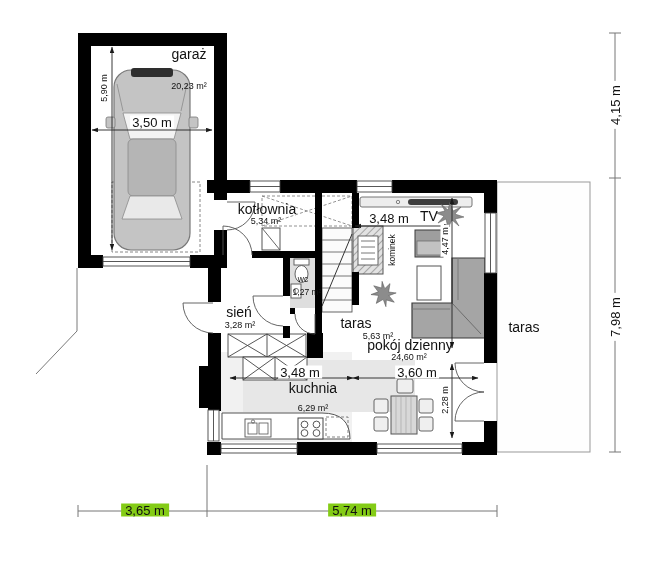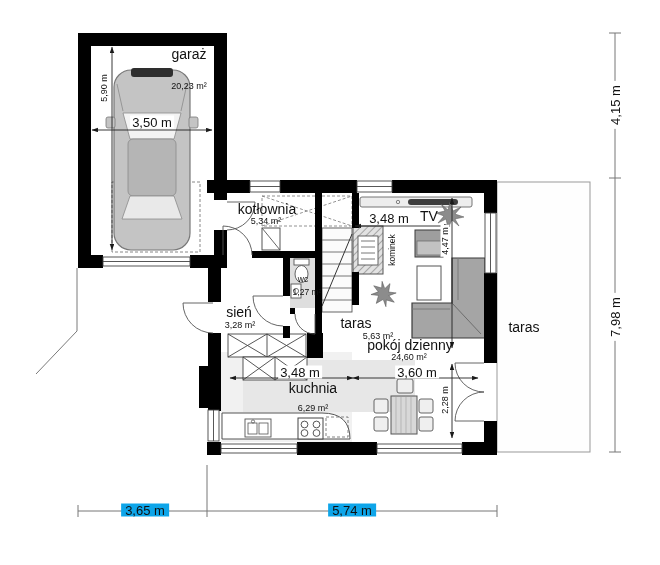--- a/index.html
+++ b/index.html
@@ -6,21 +6,21 @@
   #plan{position:relative;width:660px;height:565px;background:#ffffff;overflow:hidden;
         font-family:"Liberation Sans", sans-serif;color:#111;}
   #plan svg{position:absolute;left:0;top:0;}
   .lbl{position:absolute;transform:translate(-50%,-50%);white-space:nowrap;
        font-size:14px;line-height:1;color:#111;text-align:center;}
   .area{font-size:9px;}
   .small{font-size:8.5px;}
   .vrot{transform:translate(-50%,-50%) rotate(-90deg);}
   .dim{font-size:13px;background:#fff;padding:0 2px;}
   .dimv{font-size:9px;background:#fff;padding:0 2px;transform:translate(-50%,-50%) rotate(-90deg);}
-  .bigdim{font-size:13px;background:#0ea5e9;padding:0 4px;}
+  .bigdim{font-size:13px;background:#84cc16;padding:0 4px;}
   .bigdimv{font-size:13px;background:#fff;padding:0 4px;transform:translate(-50%,-50%) rotate(-90deg);}
 </style>
 </head>
 <body>
 
 <div id="plan">
 
 <svg width="660" height="565" viewBox="0 0 660 565">
   <defs>
     <marker id="arrow" markerWidth="8" markerHeight="6" refX="6.6" refY="2.5" orient="auto-start-reverse">

